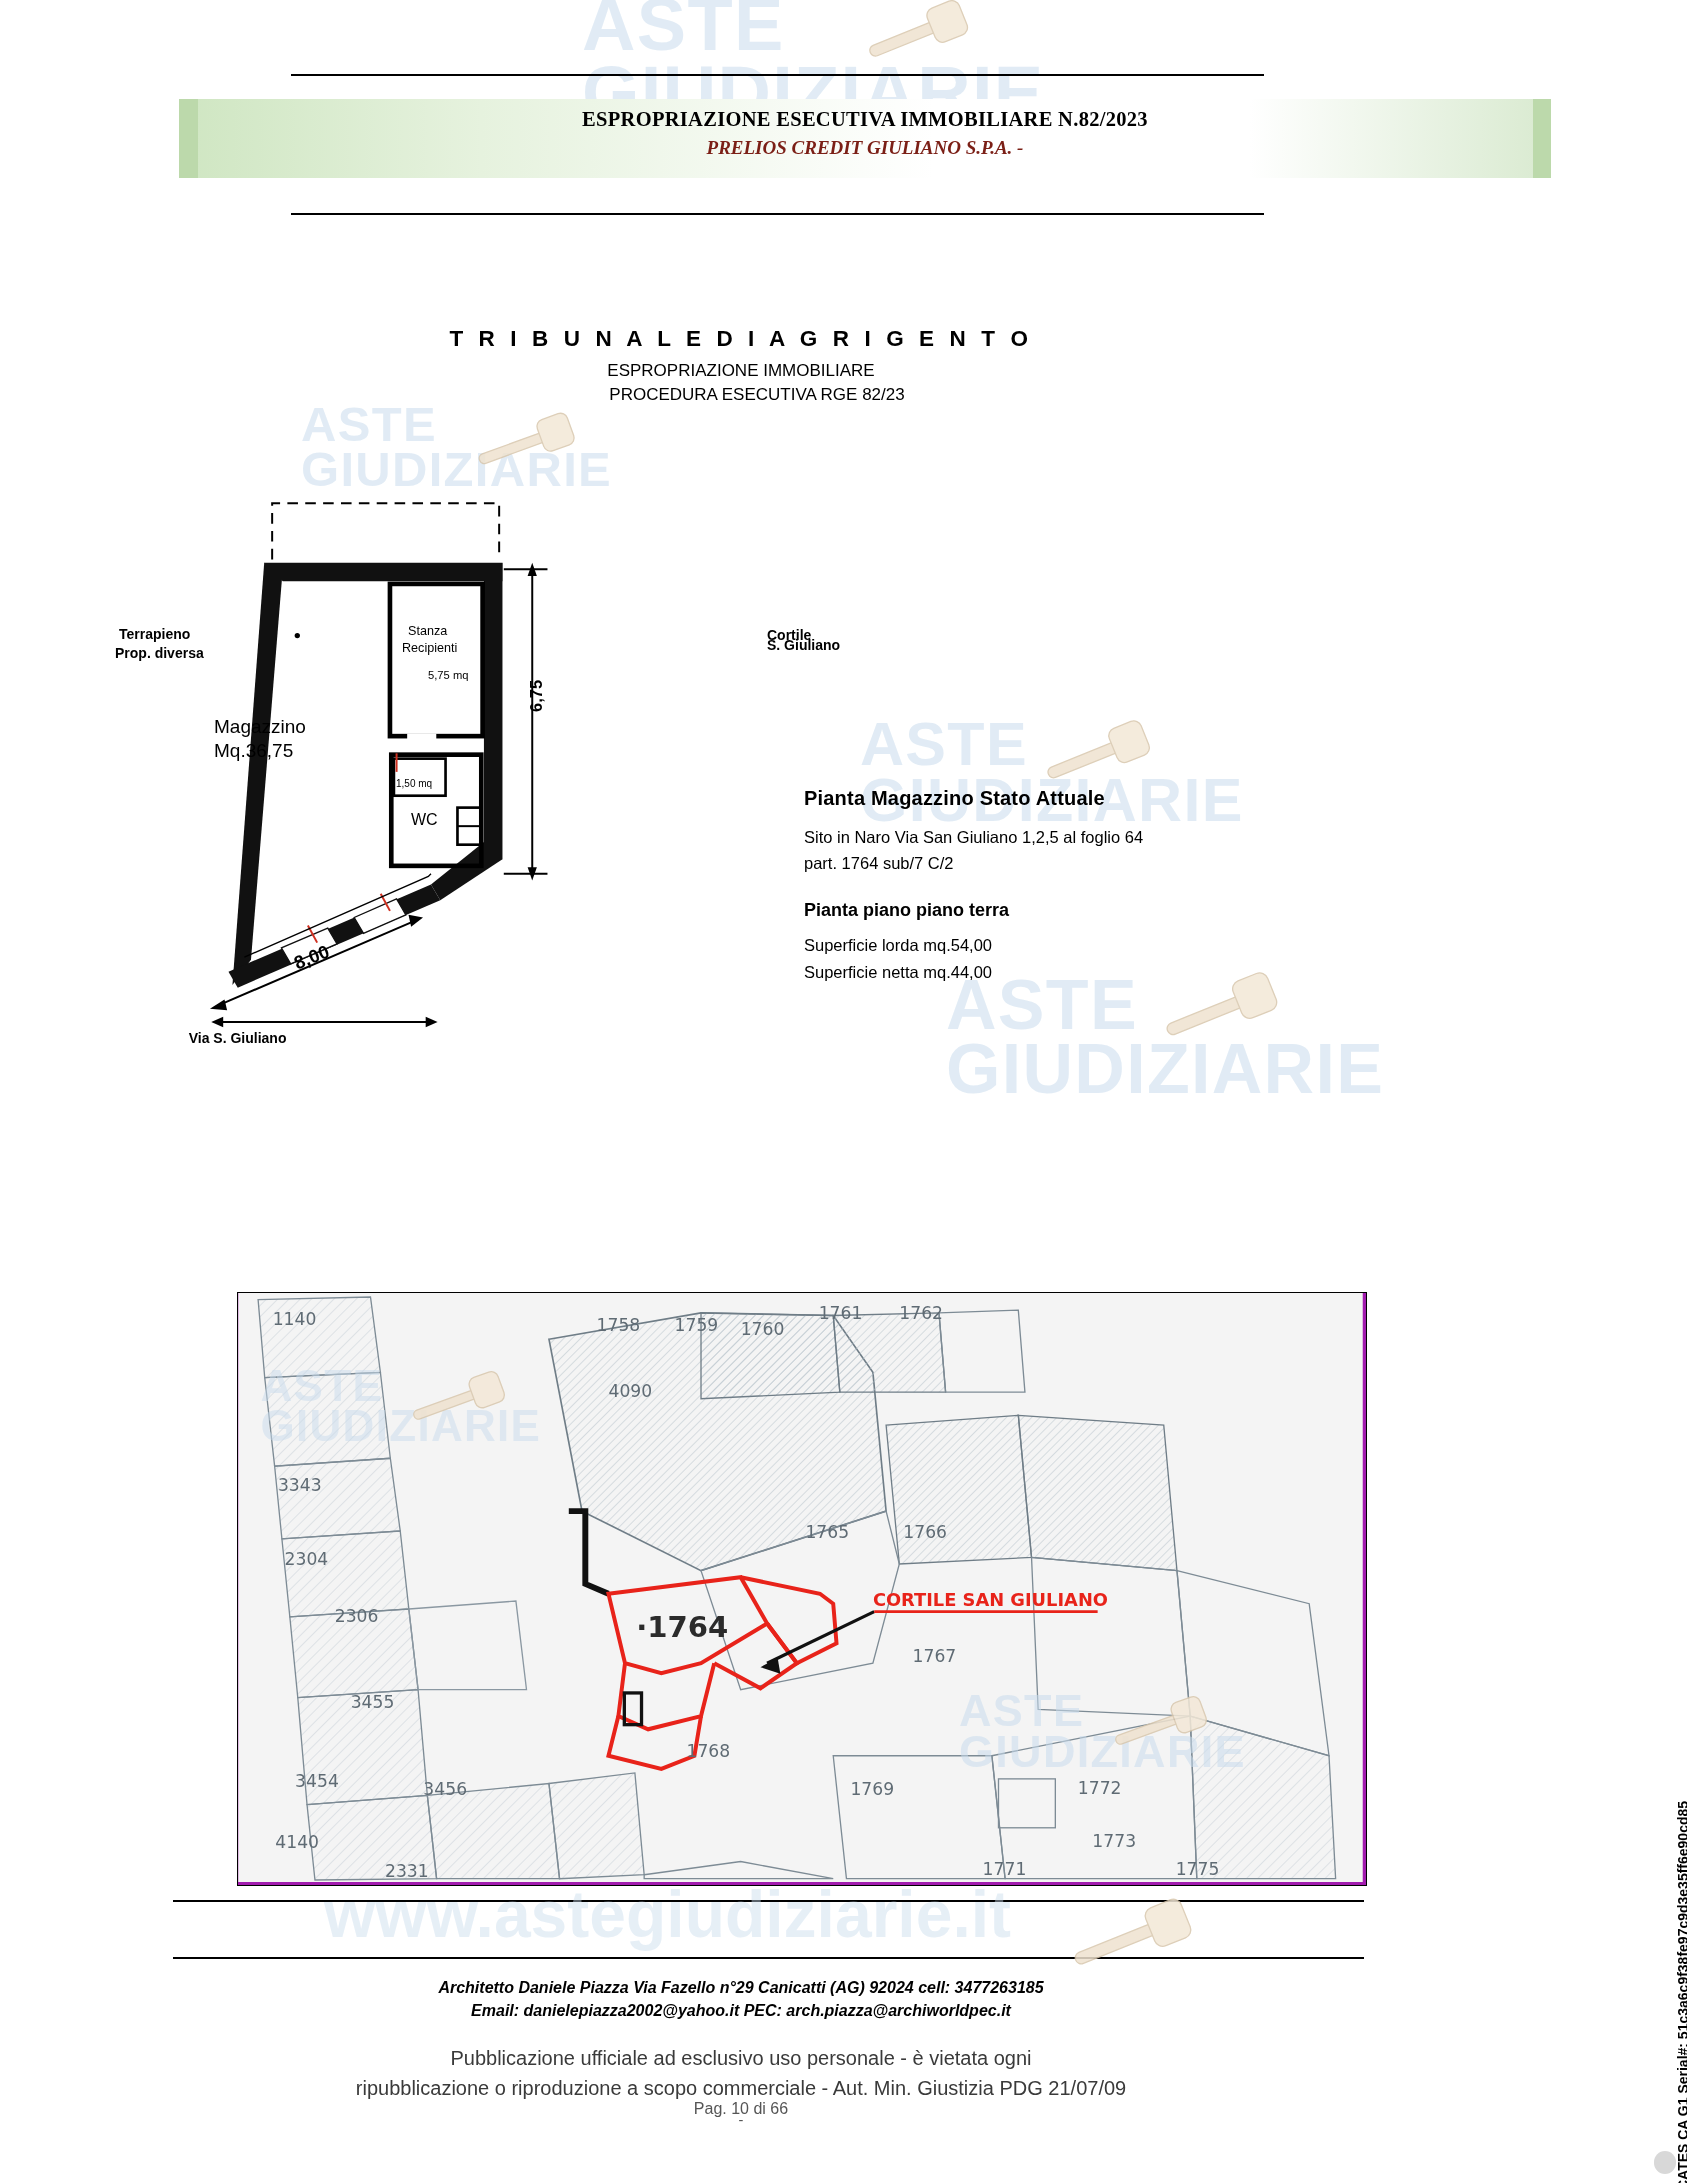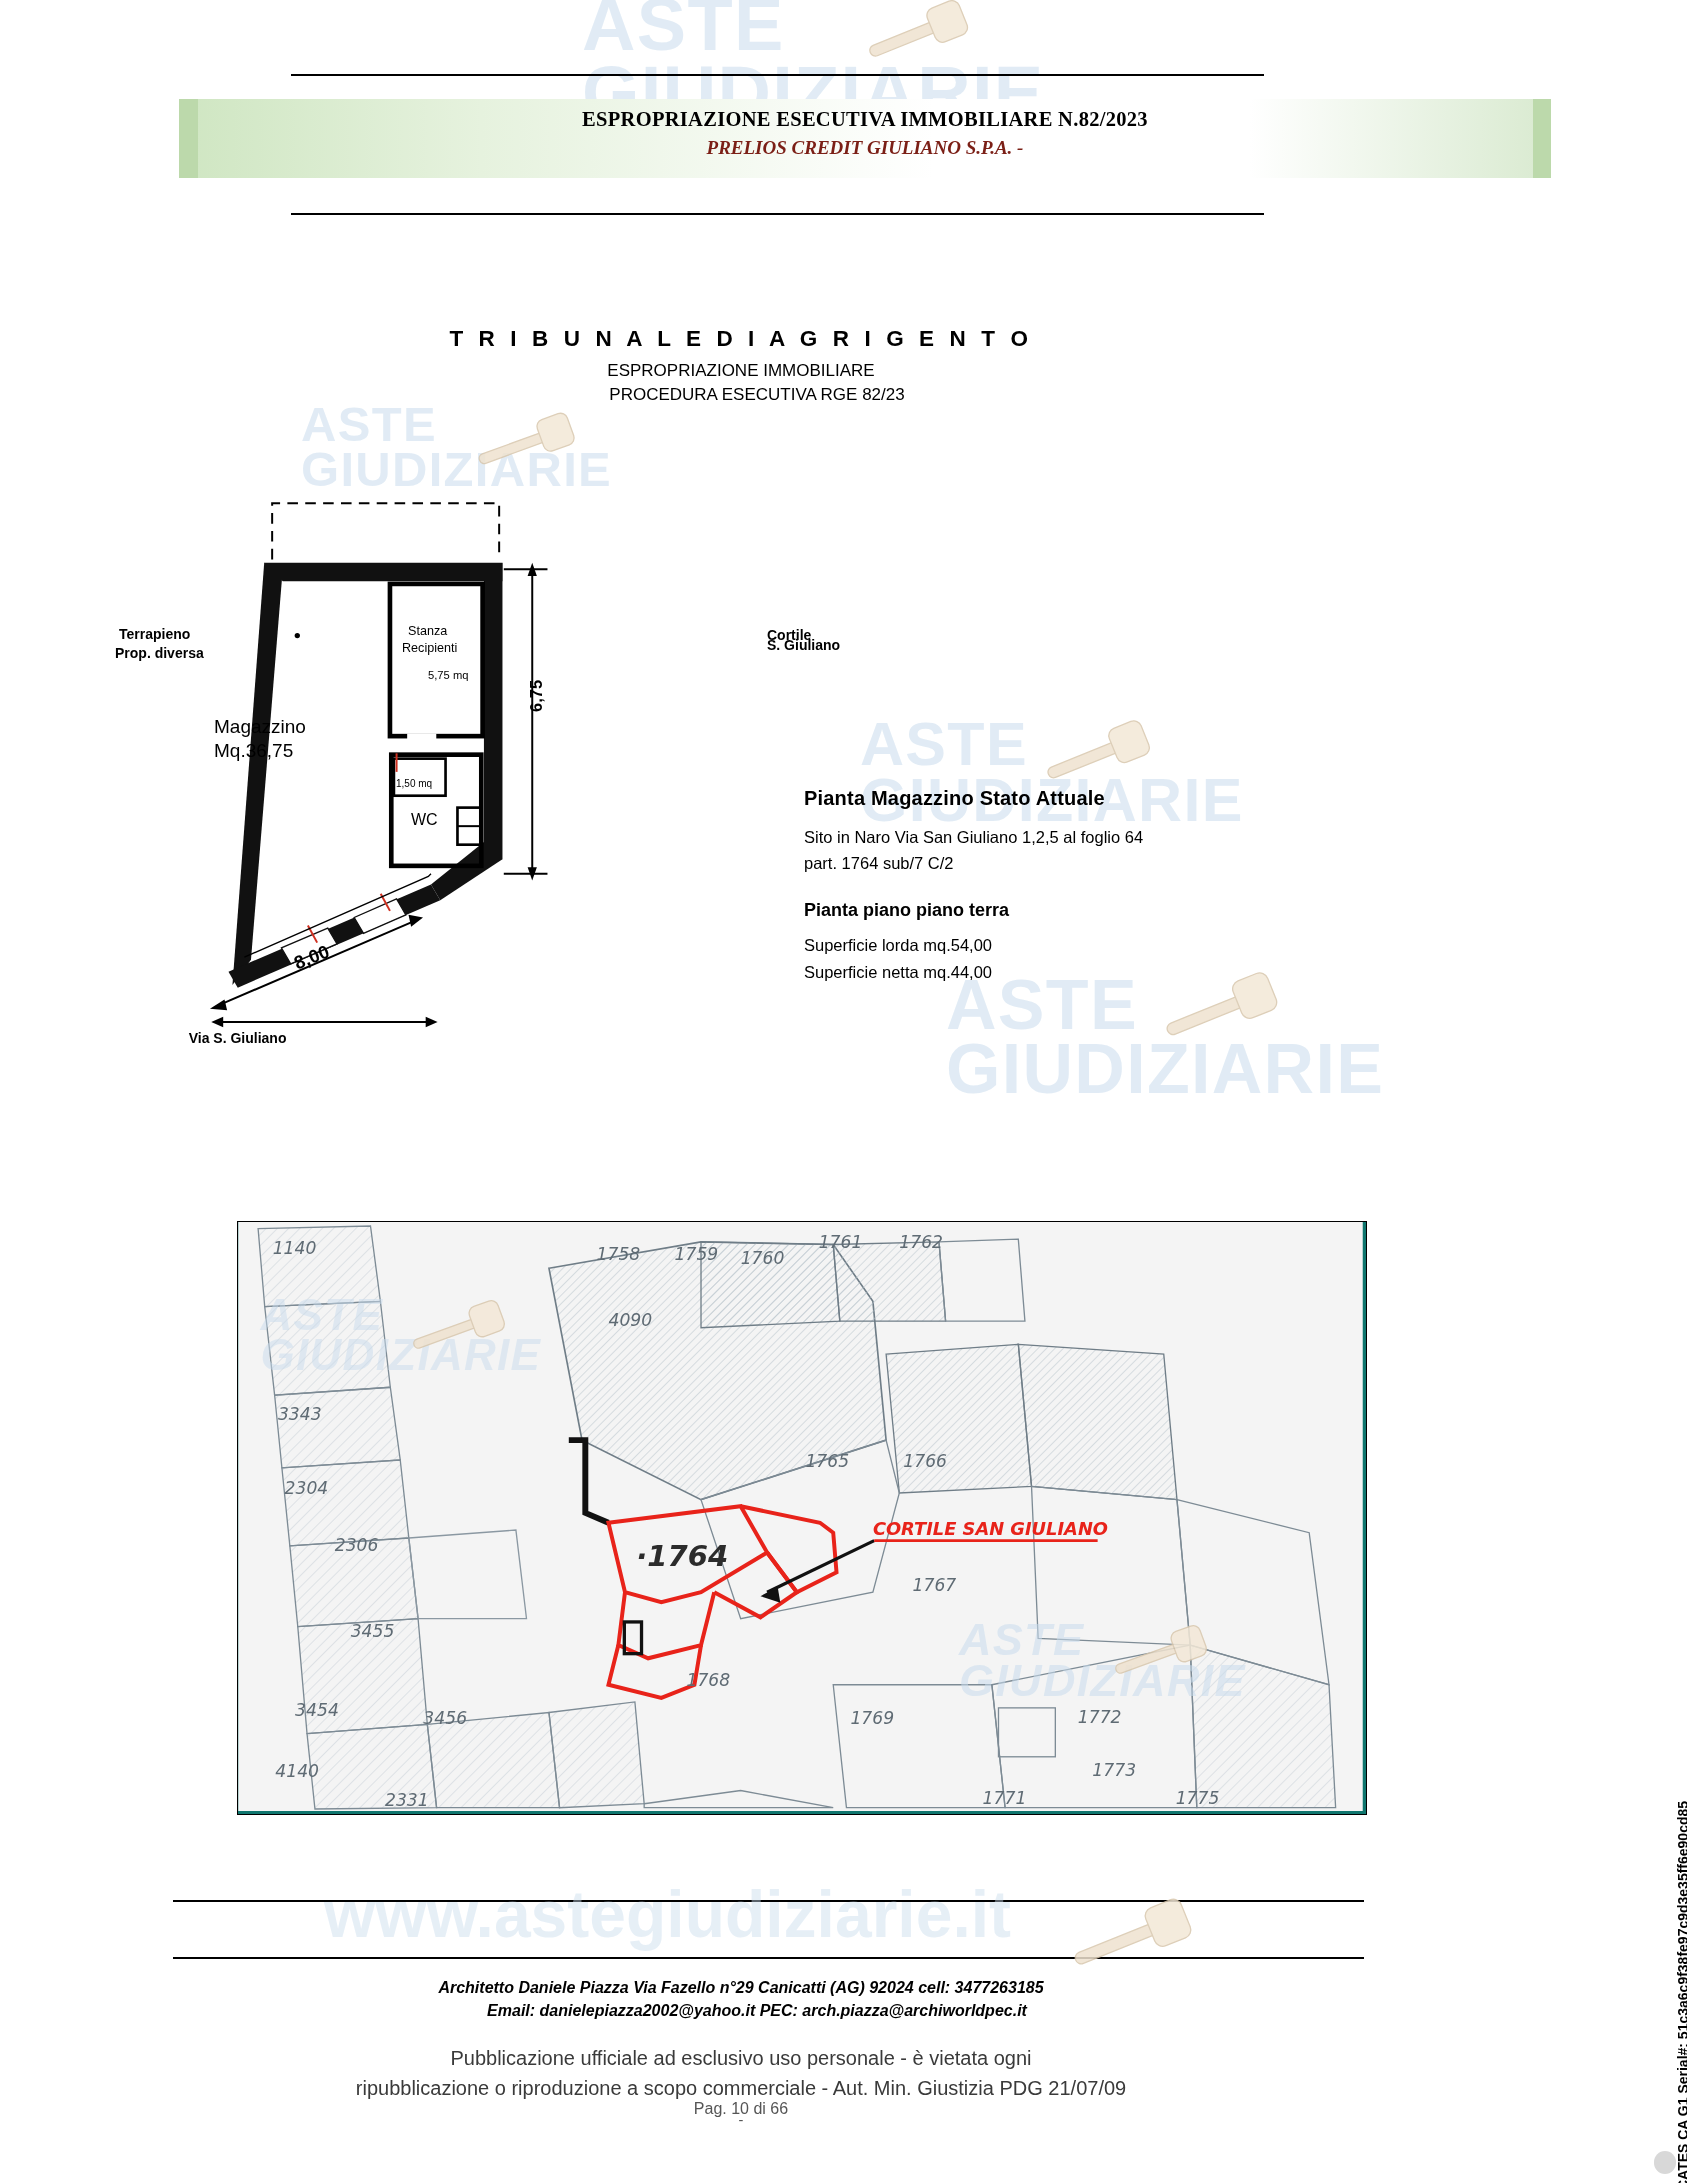--- a/index.html
+++ b/index.html
@@ -89,36 +89,36 @@
     font-size:16.5px;color:#000;line-height:1.28;
   }
   .rcol h4{
     margin:25px 0 14.6px 0;
     font-family:"Liberation Sans", sans-serif;
     font-weight:700;font-size:18px;color:#000;
   }
 
   
   .mapbox{
-    position:absolute;left:237px;top:1221px;width:1128px;height:592px;
-    border:1.3px solid #000;background:#0f766e;overflow:hidden;font-style:italic;
+    position:absolute;left:237px;top:1292px;width:1128px;height:592px;
+    border:1.3px solid #000;background:#a21caf;overflow:hidden;
   }
   .mapbox svg{display:block;}
 
   
   .f-rule{position:absolute;background:#000;height:2px;left:173px;width:1191px;}
   .f-arch{
     position:absolute;left:0;top:1979px;width:1482px;text-align:center;
     font-family:"Liberation Sans", sans-serif;font-weight:700;font-style:italic;
     font-size:16px;color:#000;
   }
   .f-mail{
     position:absolute;left:0;top:2002px;width:1482px;text-align:center;
     font-family:"Liberation Sans", sans-serif;font-weight:700;font-style:italic;
-    font-size:16px;color:#000;margin-left:16px;
+    font-size:16px;color:#000;
   }
   .f-pub1{
     position:absolute;left:0;top:2047px;width:1482px;text-align:center;
     font-family:"Liberation Sans", sans-serif;font-size:20px;color:#3a3a3a;
   }
   .f-pub2{
     position:absolute;left:0;top:2077px;width:1482px;text-align:center;
     font-family:"Liberation Sans", sans-serif;font-size:20px;color:#3a3a3a;
   }
   .f-pag{

